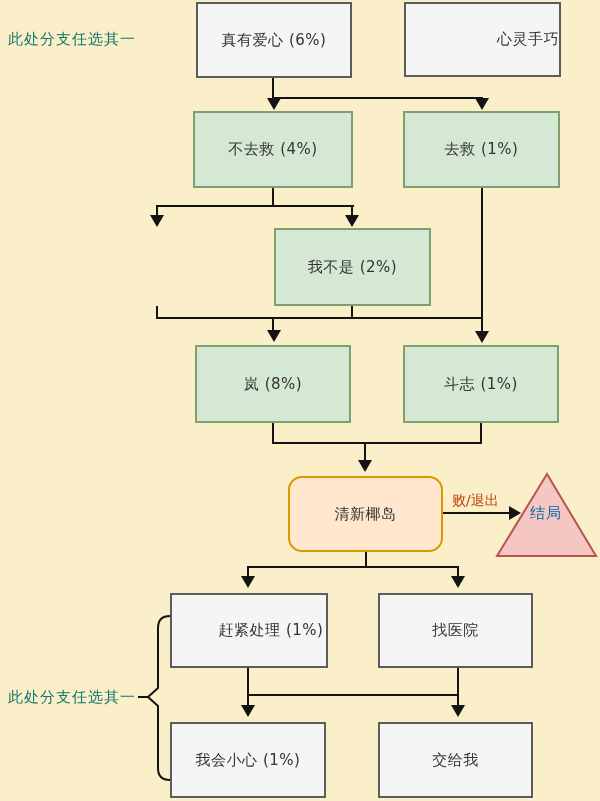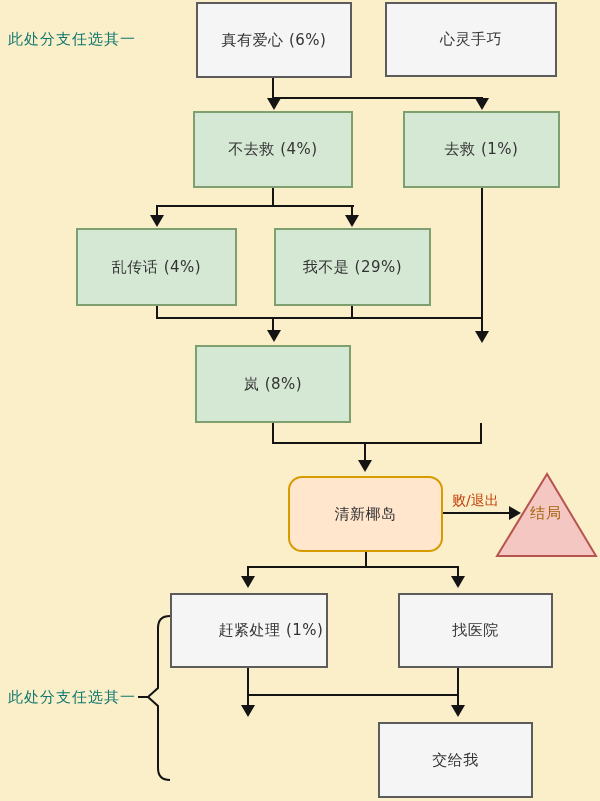--- a/index.html
+++ b/index.html
@@ -44,37 +44,37 @@
     font-size:15px;color:#0f766e;
     white-space:nowrap;letter-spacing:1px;
   }
   .edge-label{
     position:absolute;
     font-size:14px;color:#c2410c;
     white-space:nowrap;
   }
   .tri-label{
     position:absolute;
-    font-size:15px;color:#a16207;
+    font-size:15px;color:#0369a1;
     text-align:center;letter-spacing:1px;
   }
   svg{position:absolute;display:block;}
 </style>
 </head>
 <body>
 
 <div id="canvas">
 
   <div class="note" style="left:8px;top:30px;">此处分支任选其一</div>
   <div class="note" style="left:8px;top:688px;">此处分支任选其一</div>
 
   <div class="node node-white" style="left:196px;top:2px;width:156px;height:76px;">
     <span>真有爱心 (6%)</span>
   </div>
-  <div class="node node-white" style="left:385px;top:2px;width:172px;height:75px;">
+  <div class="node node-white" style="left:404px;top:2px;width:157px;height:75px;justify-content:flex-end;">
     <span>心灵手巧</span>
   </div>
 
   <div class="vline" style="left:272px;top:78px;height:21px;"></div>
   <div class="hline" style="left:272px;top:97px;width:211px;"></div>
   <div class="arrow-down" style="left:267px;top:98px;"></div>
   <div class="arrow-down" style="left:475px;top:98px;"></div>
 
   <div class="node node-green" style="left:193px;top:111px;width:160px;height:77px;">
     <span>不去救 (4%)</span>
@@ -86,35 +86,35 @@
   <div class="vline" style="left:272px;top:188px;height:19px;"></div>
   <div class="hline" style="left:156px;top:205px;width:198px;"></div>
   <div class="vline" style="left:156px;top:207px;height:9px;"></div>
   <div class="arrow-down" style="left:150px;top:215px;"></div>
   <div class="vline" style="left:351px;top:207px;height:9px;"></div>
   <div class="arrow-down" style="left:345px;top:215px;"></div>
 
   <div class="vline" style="left:481px;top:188px;height:145px;"></div>
   <div class="arrow-down" style="left:475px;top:331px;"></div>
 
-  <div class="node node-green" style="left:76px;top:228px;width:161px;height:78px;">
-    <span>乱传话 (4%)</span>
-  </div>
   <div class="node node-green" style="left:274px;top:228px;width:157px;height:78px;">
-    <span>我不是 (29%)</span>
+    <span>我不是 (2%)</span>
   </div>
 
   <div class="vline" style="left:156px;top:306px;height:12px;"></div>
   <div class="vline" style="left:351px;top:306px;height:12px;"></div>
   <div class="hline" style="left:156px;top:317px;width:327px;"></div>
   <div class="vline" style="left:272px;top:319px;height:12px;"></div>
   <div class="arrow-down" style="left:267px;top:330px;"></div>
 
   <div class="node node-green" style="left:195px;top:345px;width:156px;height:78px;">
     <span>岚 (8%)</span>
+  </div>
+  <div class="node node-green" style="left:403px;top:345px;width:156px;height:78px;">
+    <span>斗志 (1%)</span>
   </div>
 
   <div class="vline" style="left:272px;top:423px;height:21px;"></div>
   <div class="vline" style="left:480px;top:423px;height:21px;"></div>
   <div class="hline" style="left:272px;top:442px;width:210px;"></div>
   <div class="vline" style="left:364px;top:444px;height:17px;"></div>
   <div class="arrow-down" style="left:358px;top:460px;"></div>
 
   <div class="node node-hub" style="left:288px;top:476px;width:155px;height:76px;">
     <span>清新椰岛</span>
@@ -132,31 +132,34 @@
   <div class="vline" style="left:365px;top:552px;height:16px;"></div>
   <div class="hline" style="left:247px;top:566px;width:212px;"></div>
   <div class="vline" style="left:247px;top:568px;height:9px;"></div>
   <div class="arrow-down" style="left:241px;top:576px;"></div>
   <div class="vline" style="left:457px;top:568px;height:9px;"></div>
   <div class="arrow-down" style="left:451px;top:576px;"></div>
 
   <div class="node node-white" style="left:170px;top:593px;width:158px;height:75px;padding-left:44px;">
     <span>赶紧处理 (1%)</span>
   </div>
-  <div class="node node-white" style="left:378px;top:593px;width:155px;height:75px;margin-left:20px;">
+  <div class="node node-white" style="left:378px;top:593px;width:155px;height:75px;">
     <span>找医院</span>
   </div>
 
   <div class="vline" style="left:247px;top:668px;height:28px;"></div>
   <div class="vline" style="left:457px;top:668px;height:38px;"></div>
   <div class="hline" style="left:247px;top:694px;width:212px;"></div>
   <div class="vline" style="left:247px;top:696px;height:10px;"></div>
   <div class="arrow-down" style="left:241px;top:705px;"></div>
   <div class="arrow-down" style="left:451px;top:705px;"></div>
 
+  <div class="node node-white" style="left:170px;top:722px;width:156px;height:76px;">
+    <span>我会小心 (1%)</span>
+  </div>
   <div class="node node-white" style="left:378px;top:722px;width:155px;height:76px;text-align:center;">
     <span>交给我</span>
   </div>
 
   <div class="hline" style="left:138px;top:696px;width:10px;"></div>
   <svg style="left:140px;top:612px;" width="34" height="172" viewBox="0 0 34 172">
     <path d="M30,4 C22,4 18,8 18,16 L18,76 L8,85 L18,94 L18,156 C18,164 22,168 30,168" fill="none" stroke="#141414" stroke-width="2"></path>
   </svg>
 
 </div>

